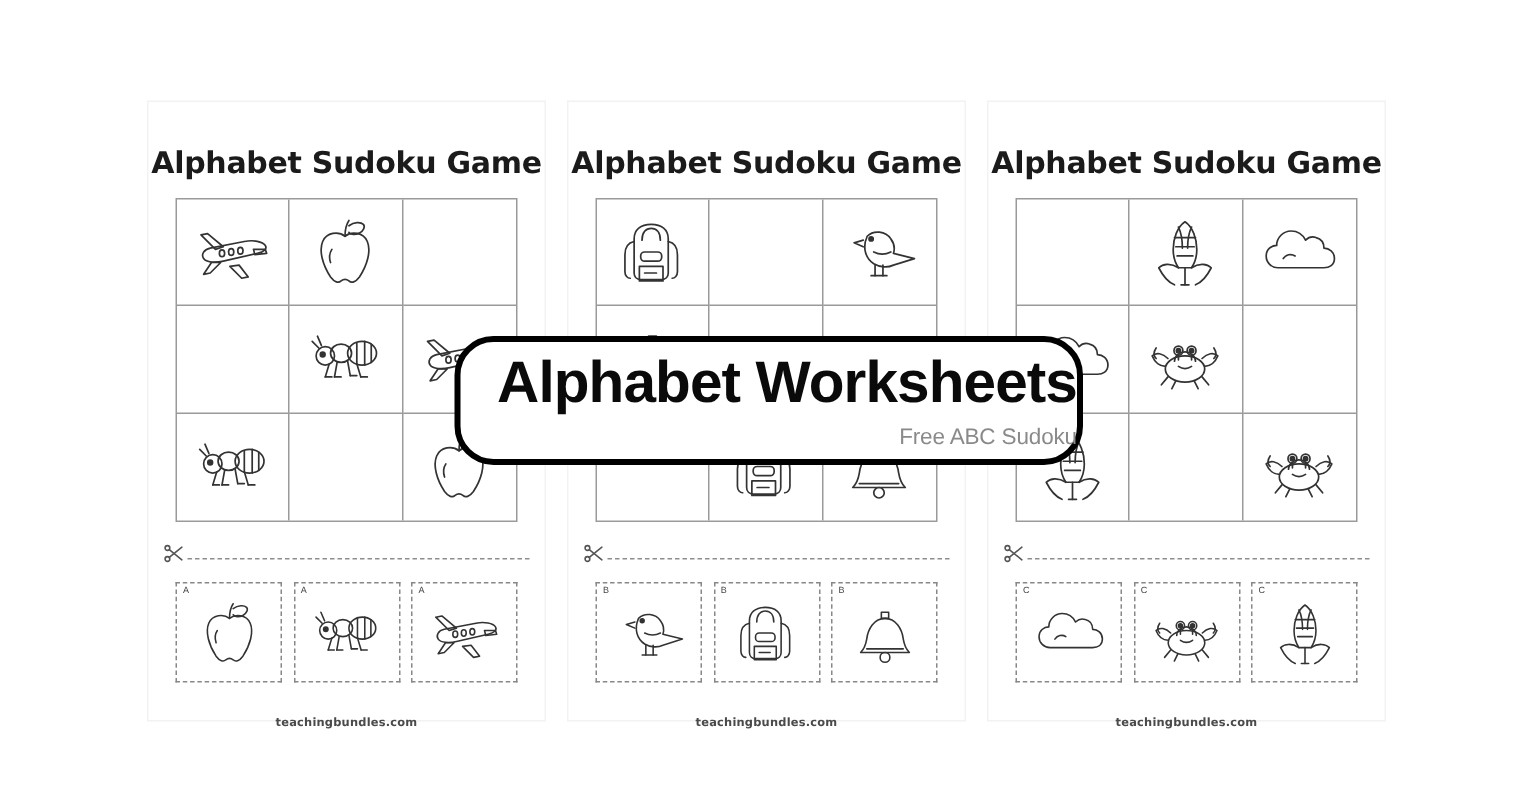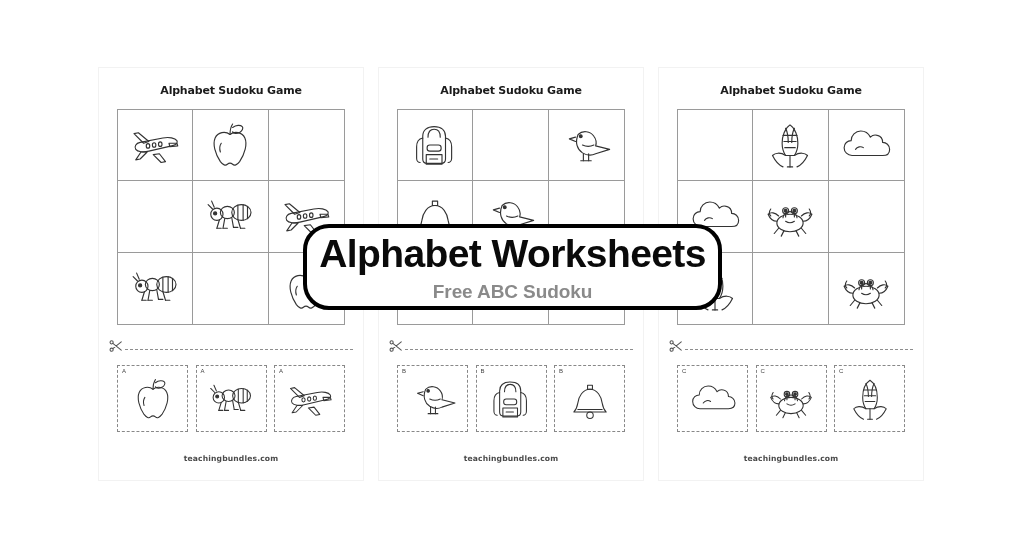--- a/index.html
+++ b/index.html
@@ -23,25 +23,25 @@
     height: 412px;
     background: #ffffff;
     box-shadow: 0 0 0 1px #f2f2f2;
   }
   #page-1 { left: 99px; }
   #page-2 { left: 379px; }
   #page-3 { left: 659px; }
 
   .page-title {
     text-align: center;
-    font-size: 11px;
+    font-size: 20px;
     font-weight: 700;
     letter-spacing: -0.2px;
     color: #1b1b1b;
-    margin-top: 16px;
+    margin-top: 28px;
     font-family: "DejaVu Sans", sans-serif;
   }
 
   
   .grid {
     margin: 12px auto 0 auto;
     width: 228px;
     height: 216px;
     display: grid;
     grid-template-columns: repeat(3, 1fr);
@@ -119,36 +119,36 @@
     position: absolute;
     left: 303px;
     top: 224px;
     width: 419px;
     height: 86px;
     background: #ffffff;
     border: 4px solid #000000;
     border-radius: 26px;
     display: flex;
     flex-direction: column;
-    align-items: center;
+    align-items: flex-end;
     justify-content: center;
     z-index: 20;
   }
   #banner .banner-title {
     font-size: 39px;
     font-weight: 700;
     color: #0a0a0a;
     letter-spacing: -0.6px;
     line-height: 1;
     font-family: "Liberation Sans", sans-serif;
   }
   #banner .banner-sub {
     margin-top: 9px;
-    font-size: 19px;
-    font-weight: 700;
+    font-size: 15px;
+    font-weight: 400;
     color: #8a8a8a;
     letter-spacing: -0.1px;
     line-height: 1;
     font-family: "Liberation Sans", sans-serif;
   }
 </style>
 </head>
 <body>
 
 <div id="stage">

